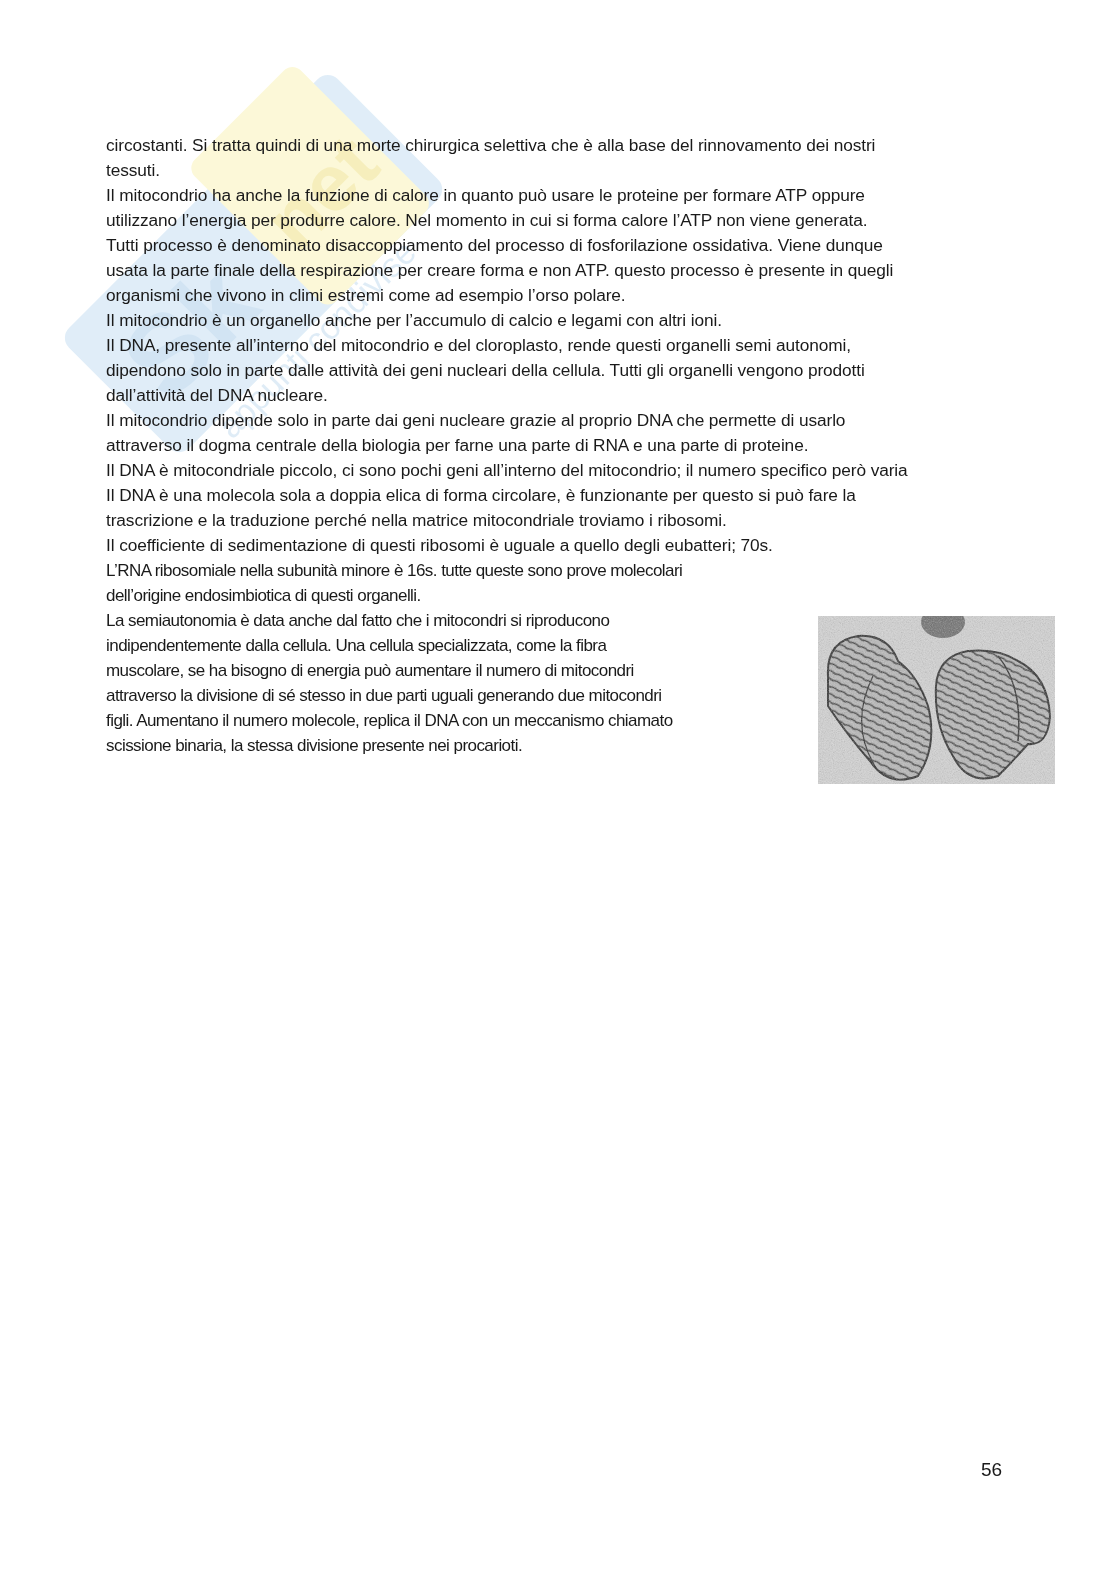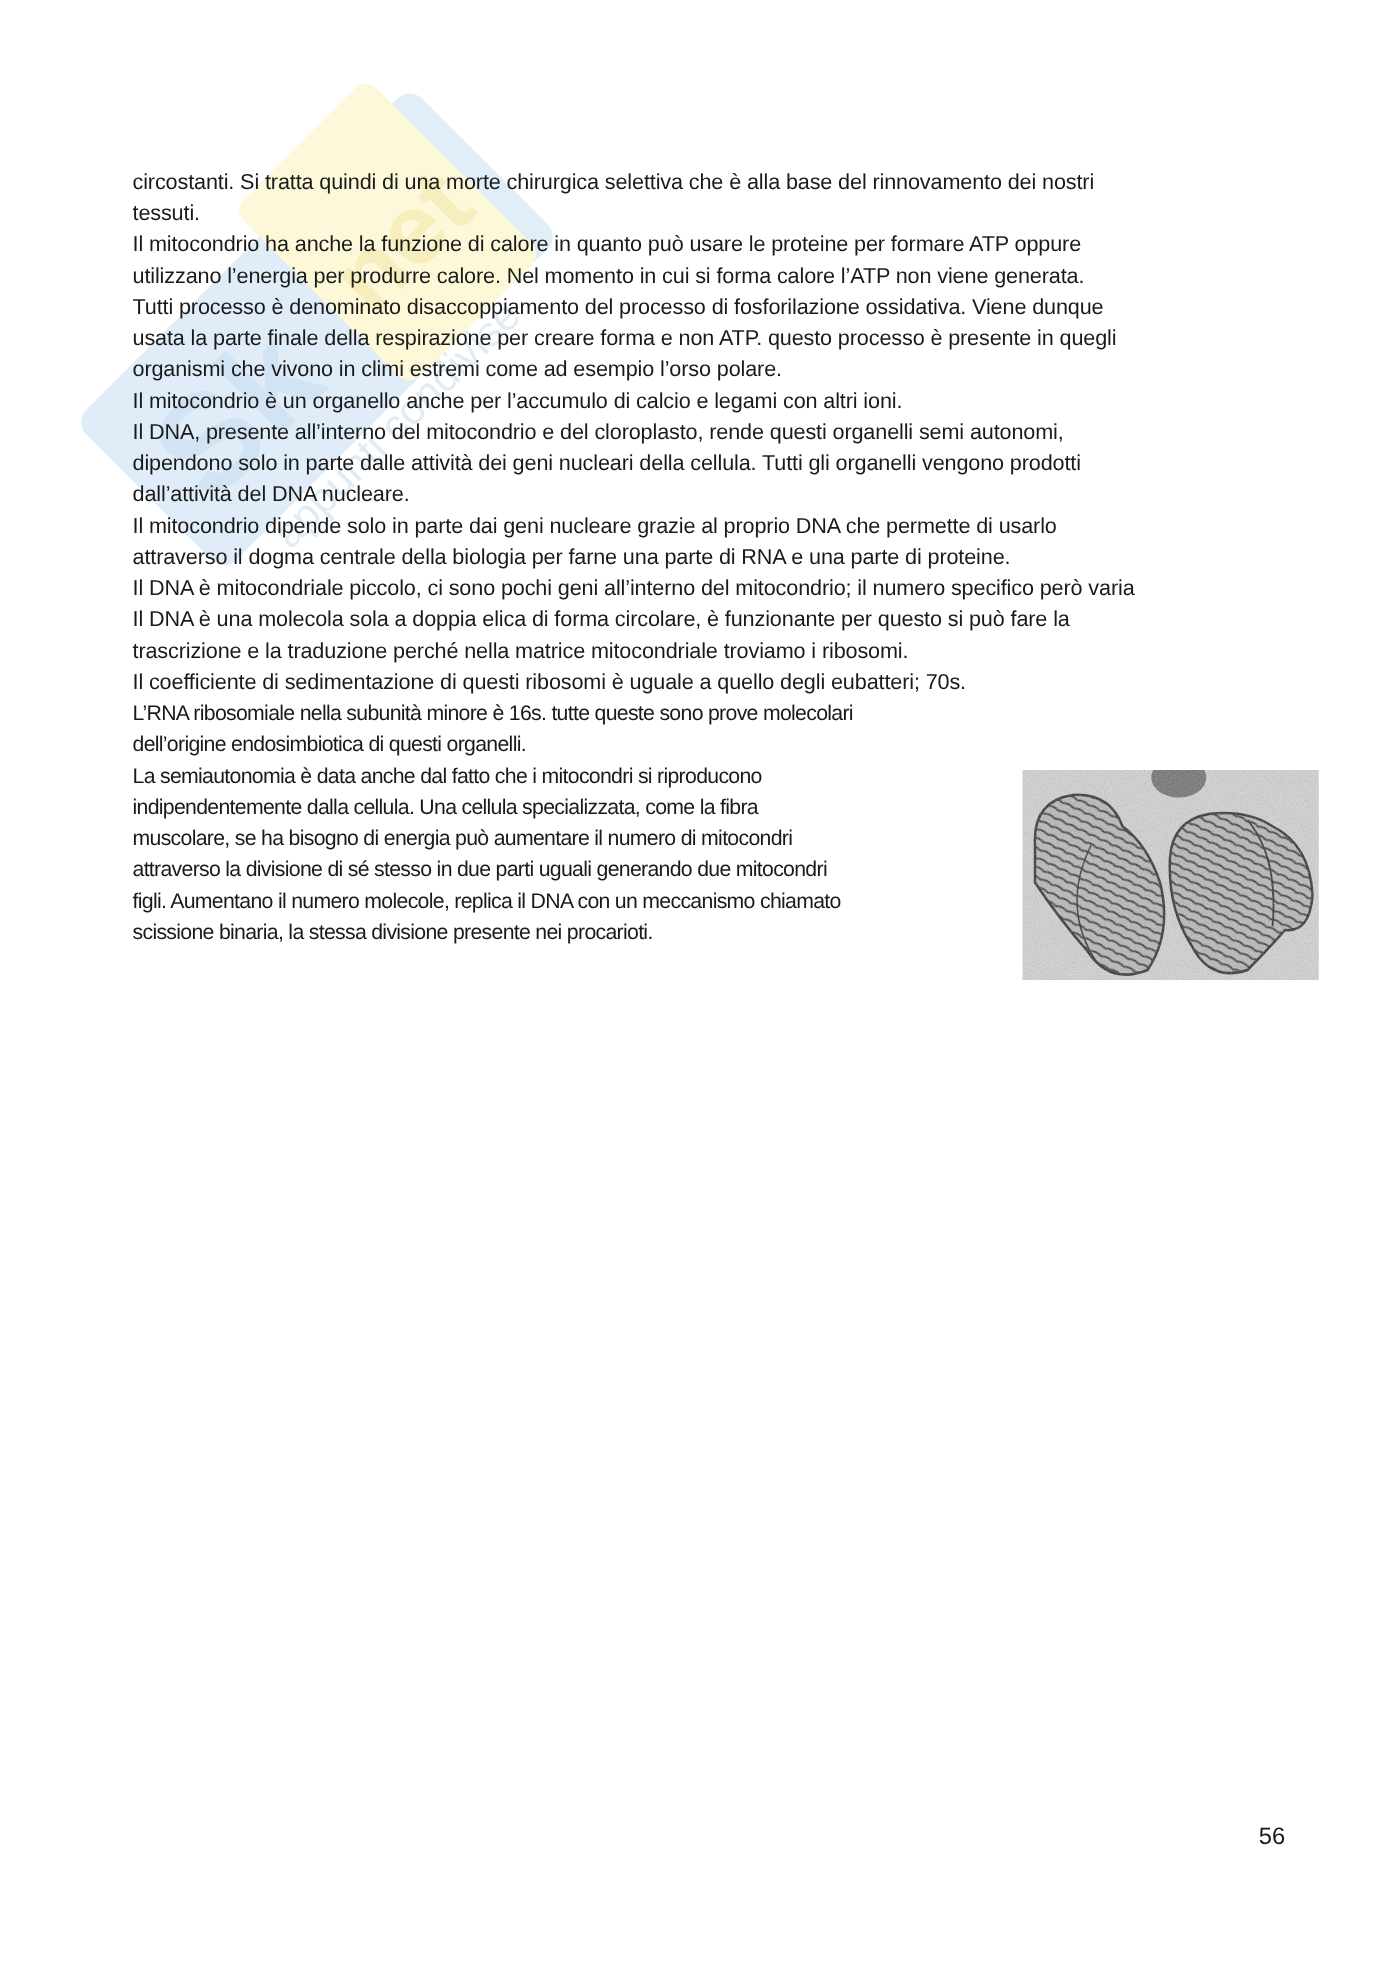--- a/index.html
+++ b/index.html
@@ -48,21 +48,21 @@
       left: 818px;
       top: 616px;
       width: 237px;
       height: 168px;
       z-index: 1;
       background: #d9d9d9;
       overflow: hidden;
     }
     .page-number {
       position: absolute;
-      left: 1007px;
+      left: 981px;
       top: 1459px;
       font-size: 19px;
       color: #1a1a1a;
       z-index: 1;
     }
   </style>
 </head>
 <body>
 
 <svg class="watermark" viewBox="0 0 460 460">

